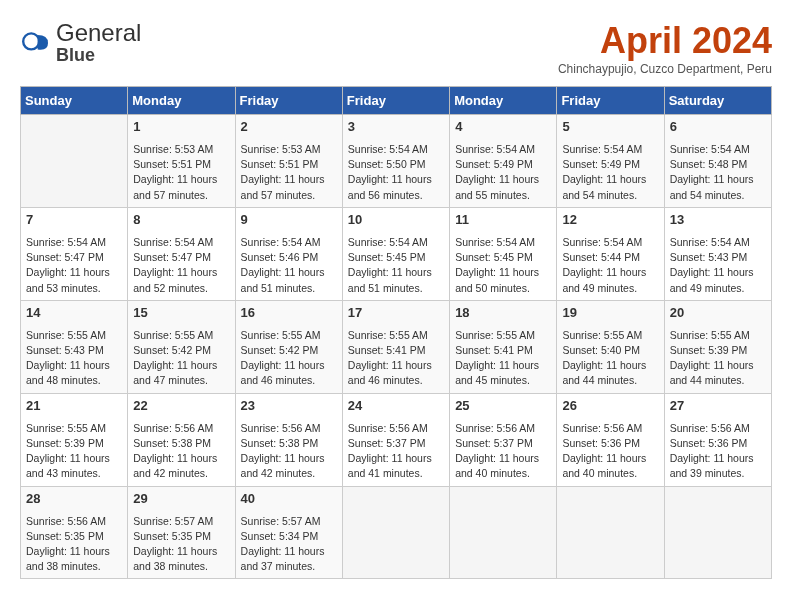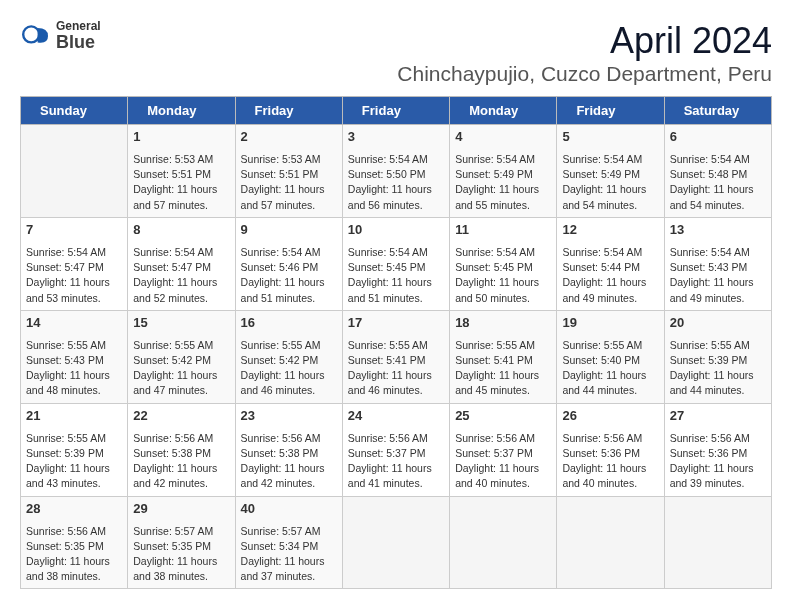--- a/index.html
+++ b/index.html
@@ -19,55 +19,55 @@
     .logo {
       display: flex;
       align-items: center;
     }
     .logo-text {
       display: flex;
       flex-direction: column;
       line-height: 1.1;
     }
     .logo-general {
-      font-size: 12px;
-      font-weight: bold;
+      font-size: 24px;
+      font-weight: normal;
       color: #333;
     }
     .logo-blue {
       font-size: 18px;
       font-weight: bold;
       color: #404040;
     }
     .logo-icon {
       width: 32px;
       height: 32px;
       margin-right: 4px;
     }
     .title-area {
       text-align: right;
     }
     .cal-title {
       font-size: 36px;
-      font-weight: normal;
-      color: #0f172a;
+      font-weight: bold;
+      color: #c2410c;
     }
     .cal-subtitle {
-      font-size: 21px;
+      font-size: 12px;
       color: #555;
     }
     table {
       width: 100%;
       border-collapse: collapse;
       font-size: 11px;
     }
     thead tr th {
       background-color: #2a5ba8;
       color: #fff;
-      padding: 6px 19px;
+      padding: 6px 4px;
       text-align: left;
       font-size: 13px;
       font-weight: bold;
       border: 1px solid #bbb;
     }
     tbody tr td {
       border: 1px solid #ccc;
       vertical-align: top;
       padding: 4px 5px;
       min-height: 80px;

